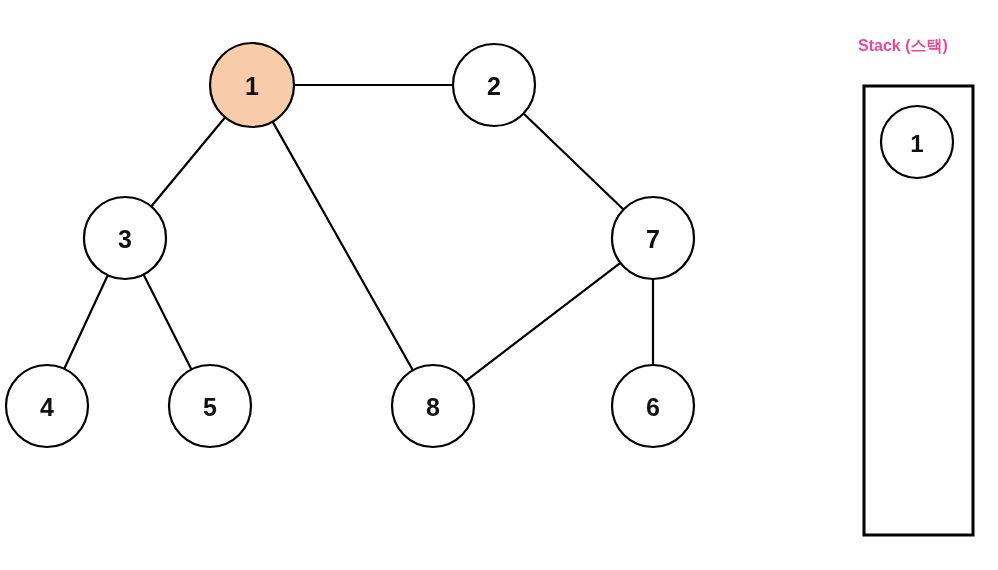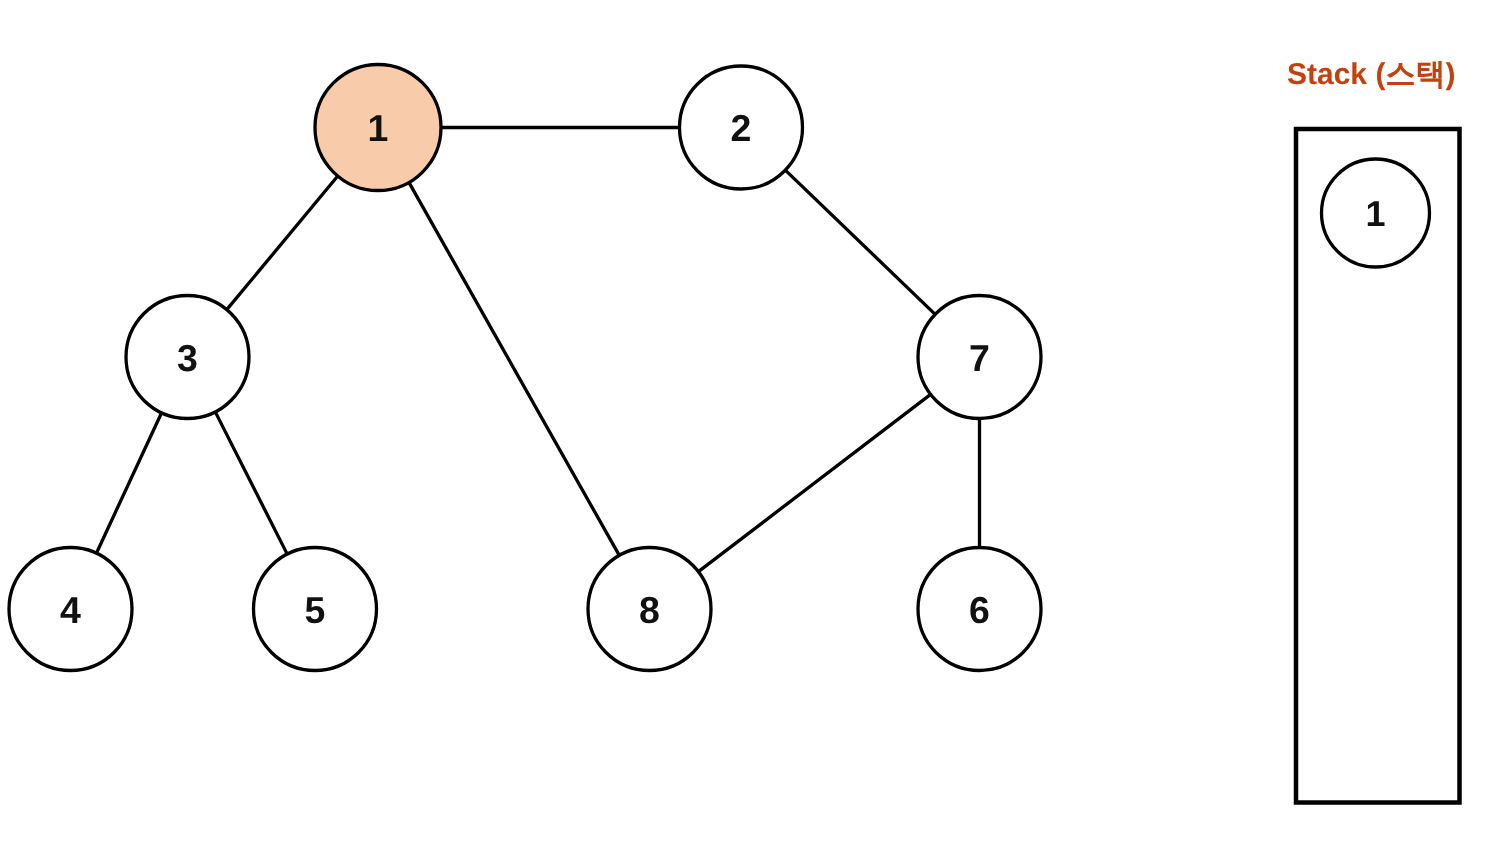--- a/index.html
+++ b/index.html
@@ -55,23 +55,23 @@
     font-size: 24px;
     font-weight: bold;
     fill: #111111;
     text-anchor: middle;
     dominant-baseline: central;
     user-select: none;
   }
   .stack-title {
     position: absolute;
     font-family: "Liberation Sans", "DejaVu Sans", sans-serif;
-    font-size: 20px;
+    font-size: 16px;
     font-weight: bold;
-    color: #c2410c;
+    color: #ec4899;
     white-space: nowrap;
     user-select: none;
   }
 </style>
 </head>
 <body>
 
 <svg id="canvas" viewBox="0 0 998 570">
   <g id="edges-layer">
       <line x1="294" y1="85" x2="453" y2="85" class="edge-line"></line>

